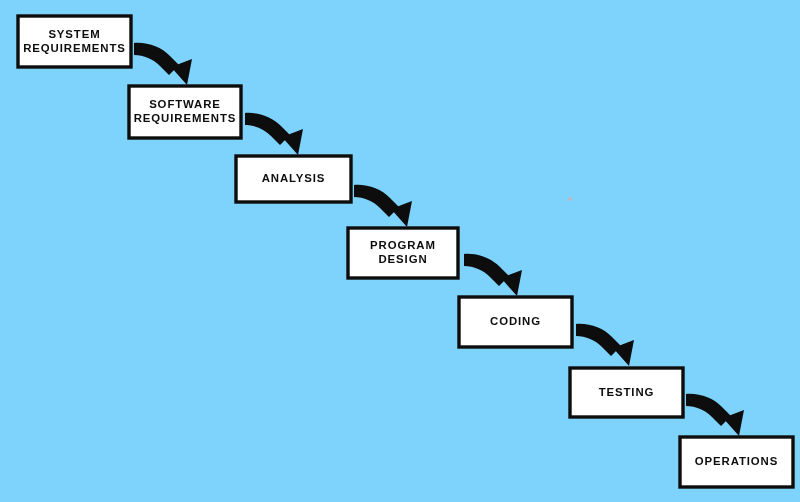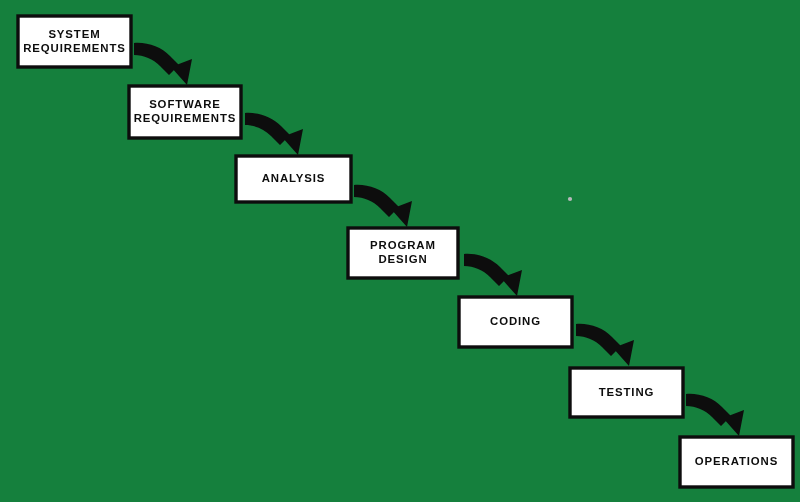--- a/index.html
+++ b/index.html
@@ -4,21 +4,21 @@
 <style>
   html, body {
     margin: 0;
     padding: 0;
     background: #ffffff;
   }
   #diagram-root {
     position: relative;
     width: 800px;
     height: 502px;
-    background: #15803d;
+    background: #7dd3fc;
     overflow: hidden;
     font-family: "Liberation Sans", sans-serif;
   }
   #waterfall-svg {
     position: absolute;
     left: 0;
     top: 0;
     width: 800px;
     height: 502px;
   }

